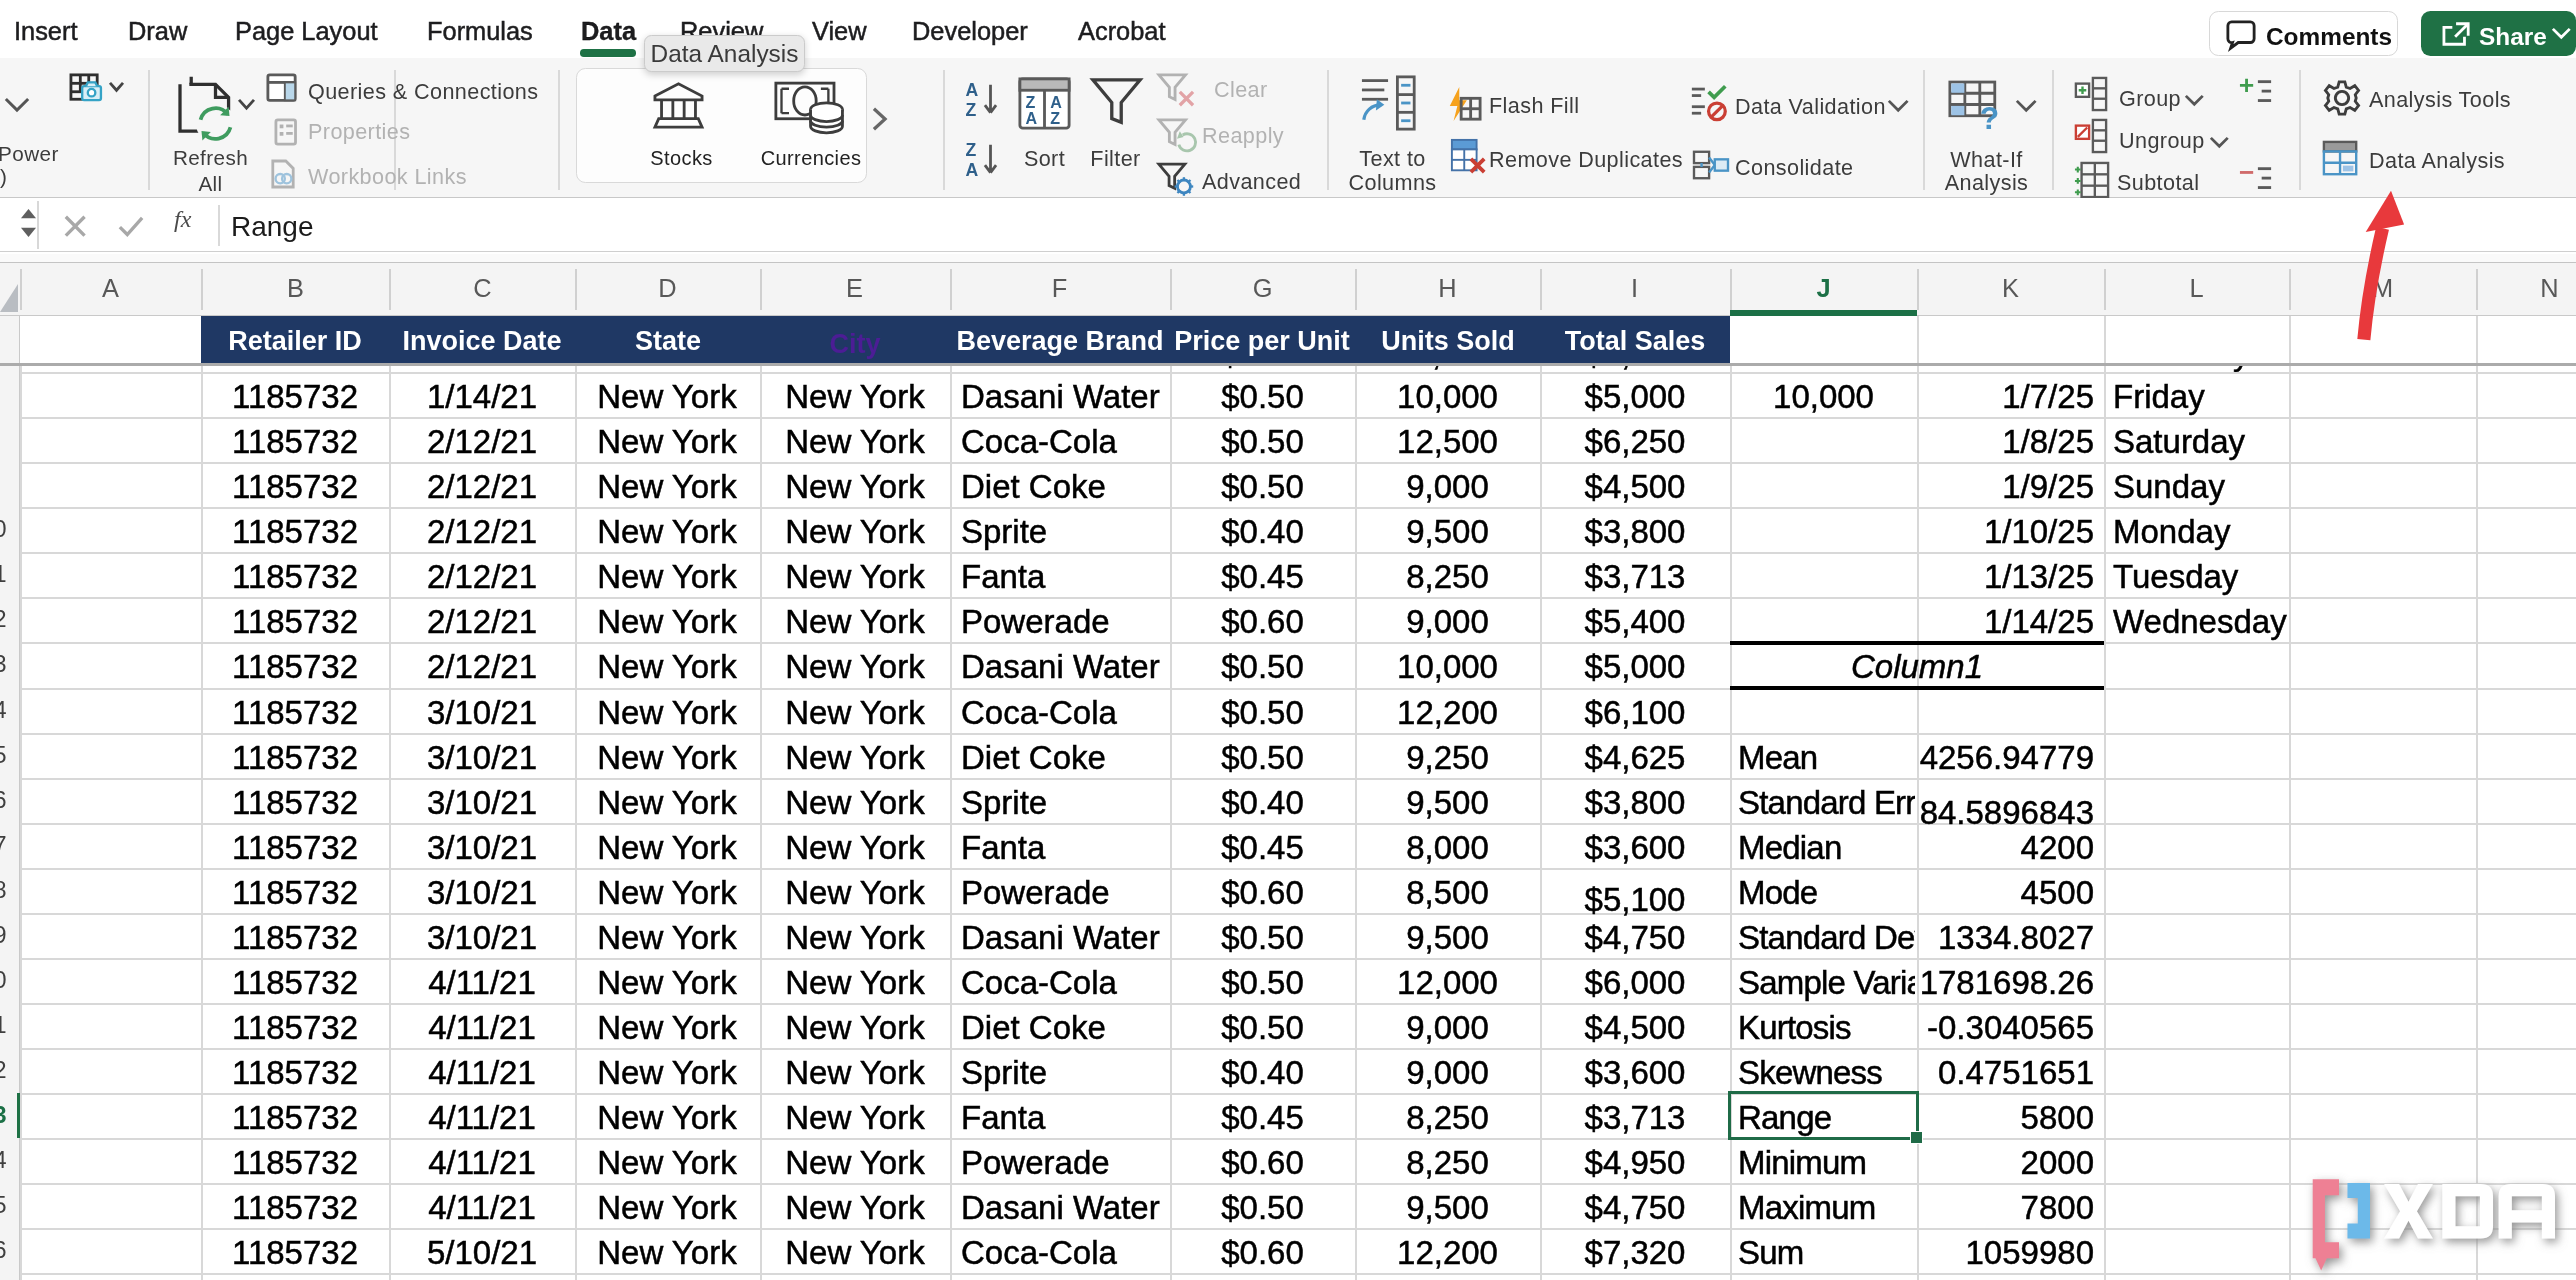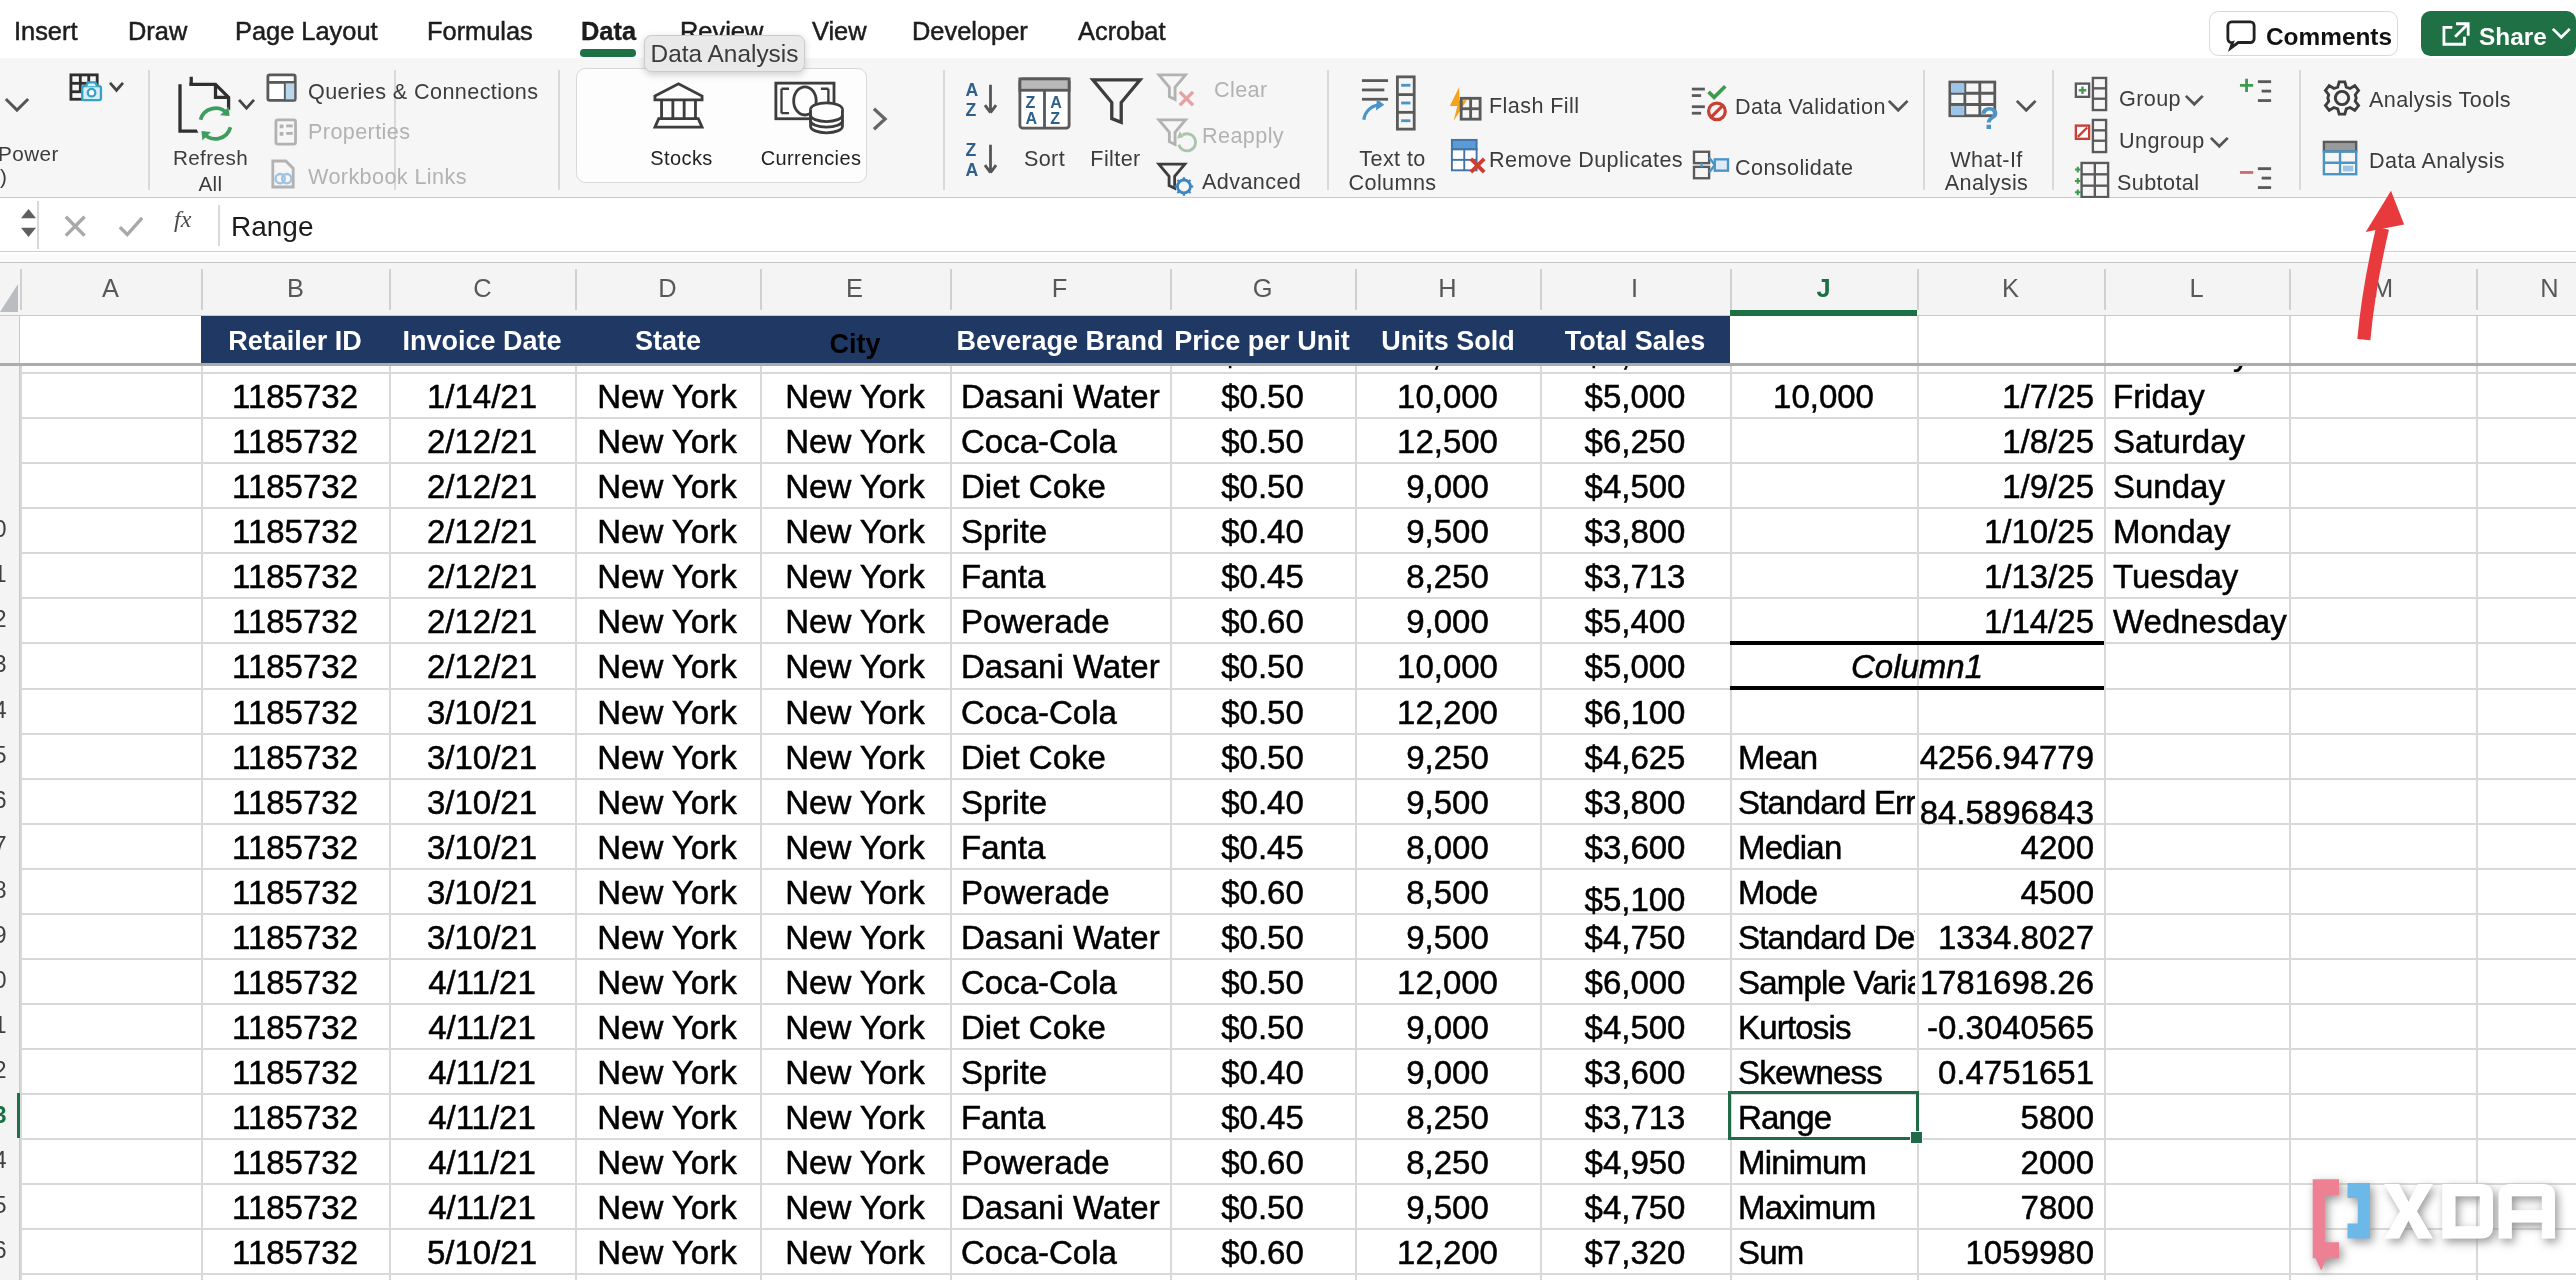--- a/index.html
+++ b/index.html
@@ -369,21 +369,21 @@
 <div class="ab" style="left:1973px;top:262px;width:75px;height:52px;display:flex;align-items:center;justify-content:center;font-size:25.4px;color:#585858;">K</div>
 <div class="ab" style="left:2159px;top:262px;width:75px;height:52px;display:flex;align-items:center;justify-content:center;font-size:25.4px;color:#585858;">L</div>
 <div class="ab" style="left:2345px;top:262px;width:75px;height:52px;display:flex;align-items:center;justify-content:center;font-size:25.4px;color:#585858;">M</div>
 <div class="ab" style="left:2512px;top:262px;width:75px;height:52px;display:flex;align-items:center;justify-content:center;font-size:25.4px;color:#585858;">N</div>
 <div class="ab" style="left:1730px;top:310px;width:187px;height:5.6px;background:#1c7046;z-index:5;"></div>
 <div class="ab" style="left:0;top:316px;width:20px;height:965px;background:#f4f4f4;border-right:1.9px solid #c9c9c9;"></div>
 <div class="ab" style="left:201px;top:316px;width:1529px;height:47px;background:#1f3864;"></div>
 <div class="ab ctr" style="left:182px;top:316px;width:226px;height:47px;font-size:27px;font-weight:700;color:#fff;white-space:nowrap;padding-top:3.8px;">Retailer ID</div>
 <div class="ab ctr" style="left:369px;top:316px;width:226px;height:47px;font-size:27px;font-weight:700;color:#fff;white-space:nowrap;padding-top:3.8px;">Invoice Date</div>
 <div class="ab ctr" style="left:555px;top:316px;width:226px;height:47px;font-size:27px;font-weight:700;color:#fff;white-space:nowrap;padding-top:3.8px;">State</div>
-<div class="ab ctr" style="left:742px;top:316px;width:226px;height:47px;font-size:27px;font-weight:700;color:#000000;white-space:nowrap;padding-top:10px;">City</div>
+<div class="ab ctr" style="left:742px;top:316px;width:226px;height:47px;font-size:27px;font-weight:700;color:#4c1d95;white-space:nowrap;padding-top:10px;">City</div>
 <div class="ab ctr" style="left:947px;top:316px;width:226px;height:47px;font-size:27px;font-weight:700;color:#fff;white-space:nowrap;padding-top:3.8px;">Beverage Brand</div>
 <div class="ab ctr" style="left:1149px;top:316px;width:226px;height:47px;font-size:27px;font-weight:700;color:#fff;white-space:nowrap;padding-top:3.8px;">Price per Unit</div>
 <div class="ab ctr" style="left:1335px;top:316px;width:226px;height:47px;font-size:27px;font-weight:700;color:#fff;white-space:nowrap;padding-top:3.8px;">Units Sold</div>
 <div class="ab ctr" style="left:1522px;top:316px;width:226px;height:47px;font-size:27px;font-weight:700;color:#fff;white-space:nowrap;padding-top:3.8px;">Total Sales</div>
 <div class="ab" style="left:0;top:363px;width:2576px;height:2.8px;background:#ababab;"></div>
 <div class="ab" style="left:20px;top:366px;width:2555px;height:6.6px;overflow:hidden;">
 <div class="cell cc" style="left:275px;top:-37px;width:188px;height:45px;">1/6/21</div>
 <div class="cell cc" style="left:553px;top:-37px;width:188px;height:45px;">New York</div>
 <div class="cell cc" style="left:738px;top:-37px;width:188px;height:45px;">New York</div>
 <div class="cell cc" style="left:1148px;top:-37px;width:188px;height:45px;">$0.55</div>

